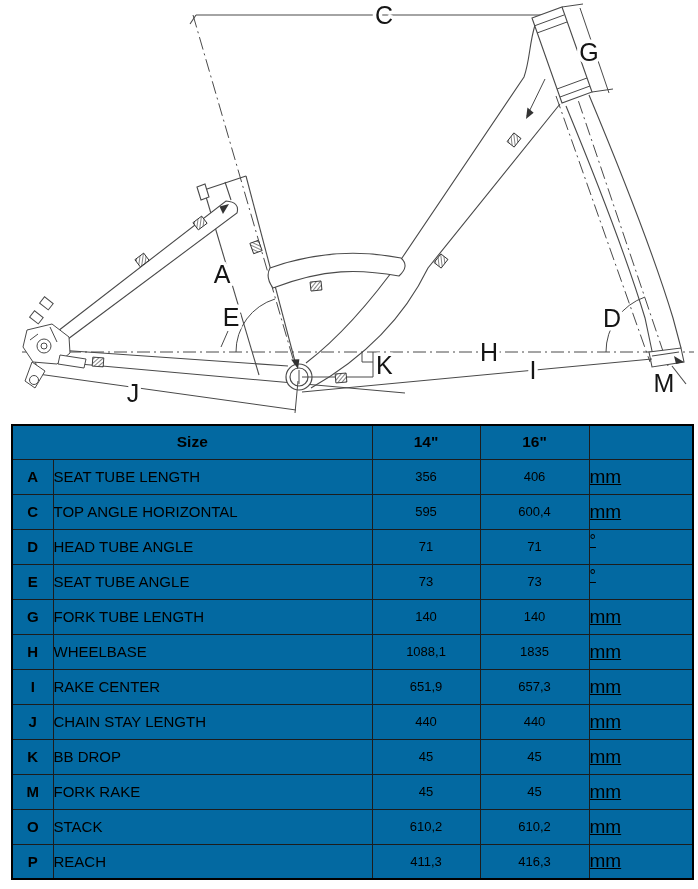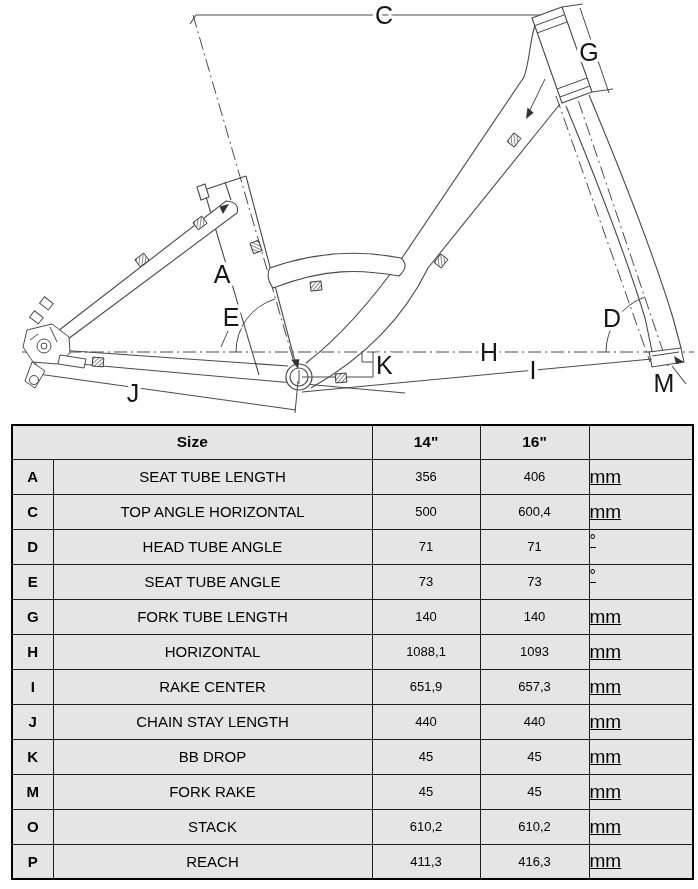--- a/index.html
+++ b/index.html
@@ -2,26 +2,26 @@
 <html><head>
 <meta charset="utf-8">
 <style>
   html,body{margin:0;padding:0;background:#fff;}
   body{width:698px;height:889px;font-family:"Liberation Sans",sans-serif;}
   .stage{position:relative;width:698px;height:889px;background:#fff;overflow:hidden;}
   .diagram{position:absolute;left:0;top:0;}
   .diagram text{font-family:"Liberation Sans",sans-serif;font-size:25px;fill:#151515;
                 paint-order:stroke;stroke:#ffffff;stroke-width:7px;stroke-linejoin:round;}
   table.geo{position:absolute;left:11px;top:424px;width:681px;border-collapse:collapse;
-            table-layout:fixed;background:#e5e5e5;border:2.5px solid #000;padding-left:26px;}
+            table-layout:fixed;background:#0369a1;border:2.5px solid #000;padding-left:26px;}
   .geo th,.geo td{border:1.5px solid #1d1d1d;padding:0;color:#000;height:35px;
                   box-sizing:border-box;overflow:hidden;white-space:nowrap;}
   .geo thead th{height:34px;font-weight:bold;font-size:15.5px;text-align:center;}
   .col-key{text-align:center;font-weight:bold;font-size:15px;}
-  .col-name{text-align:center;padding-left:12px;font-weight:400;font-size:15px;}
+  .col-name{text-align:left;padding-left:12px;font-weight:400;font-size:15px;}
   .col-val{text-align:center;font-weight:400;font-size:13px;}
   .col-unit{text-align:left;padding-left:10px;font-size:19px;text-decoration:underline;}
   .col-unit.deg{font-size:16px;vertical-align:top;padding-top:1px;line-height:1.2;}
 </style>
 </head>
 <body>
 
 <div class="stage">
 
   <svg class="diagram" width="698" height="422" viewBox="0 0 698 422" xmlns="http://www.w3.org/2000/svg">
@@ -183,21 +183,21 @@
       <tr>
         <td class="col-key">A</td>
         <td class="col-name">SEAT TUBE LENGTH</td>
         <td class="col-val">356</td>
         <td class="col-val">406</td>
         <td class="col-unit">mm</td>
       </tr>
       <tr>
         <td class="col-key">C</td>
         <td class="col-name">TOP ANGLE HORIZONTAL</td>
-        <td class="col-val">500</td>
+        <td class="col-val">595</td>
         <td class="col-val">600,4</td>
         <td class="col-unit">mm</td>
       </tr>
       <tr>
         <td class="col-key">D</td>
         <td class="col-name">HEAD TUBE ANGLE</td>
         <td class="col-val">71</td>
         <td class="col-val">71</td>
         <td class="col-unit deg">°</td>
       </tr>
@@ -210,23 +210,23 @@
       </tr>
       <tr>
         <td class="col-key">G</td>
         <td class="col-name">FORK TUBE LENGTH</td>
         <td class="col-val">140</td>
         <td class="col-val">140</td>
         <td class="col-unit">mm</td>
       </tr>
       <tr>
         <td class="col-key">H</td>
-        <td class="col-name">HORIZONTAL</td>
+        <td class="col-name">WHEELBASE</td>
         <td class="col-val">1088,1</td>
-        <td class="col-val">1093</td>
+        <td class="col-val">1835</td>
         <td class="col-unit">mm</td>
       </tr>
       <tr>
         <td class="col-key">I</td>
         <td class="col-name">RAKE CENTER</td>
         <td class="col-val">651,9</td>
         <td class="col-val">657,3</td>
         <td class="col-unit">mm</td>
       </tr>
       <tr>

